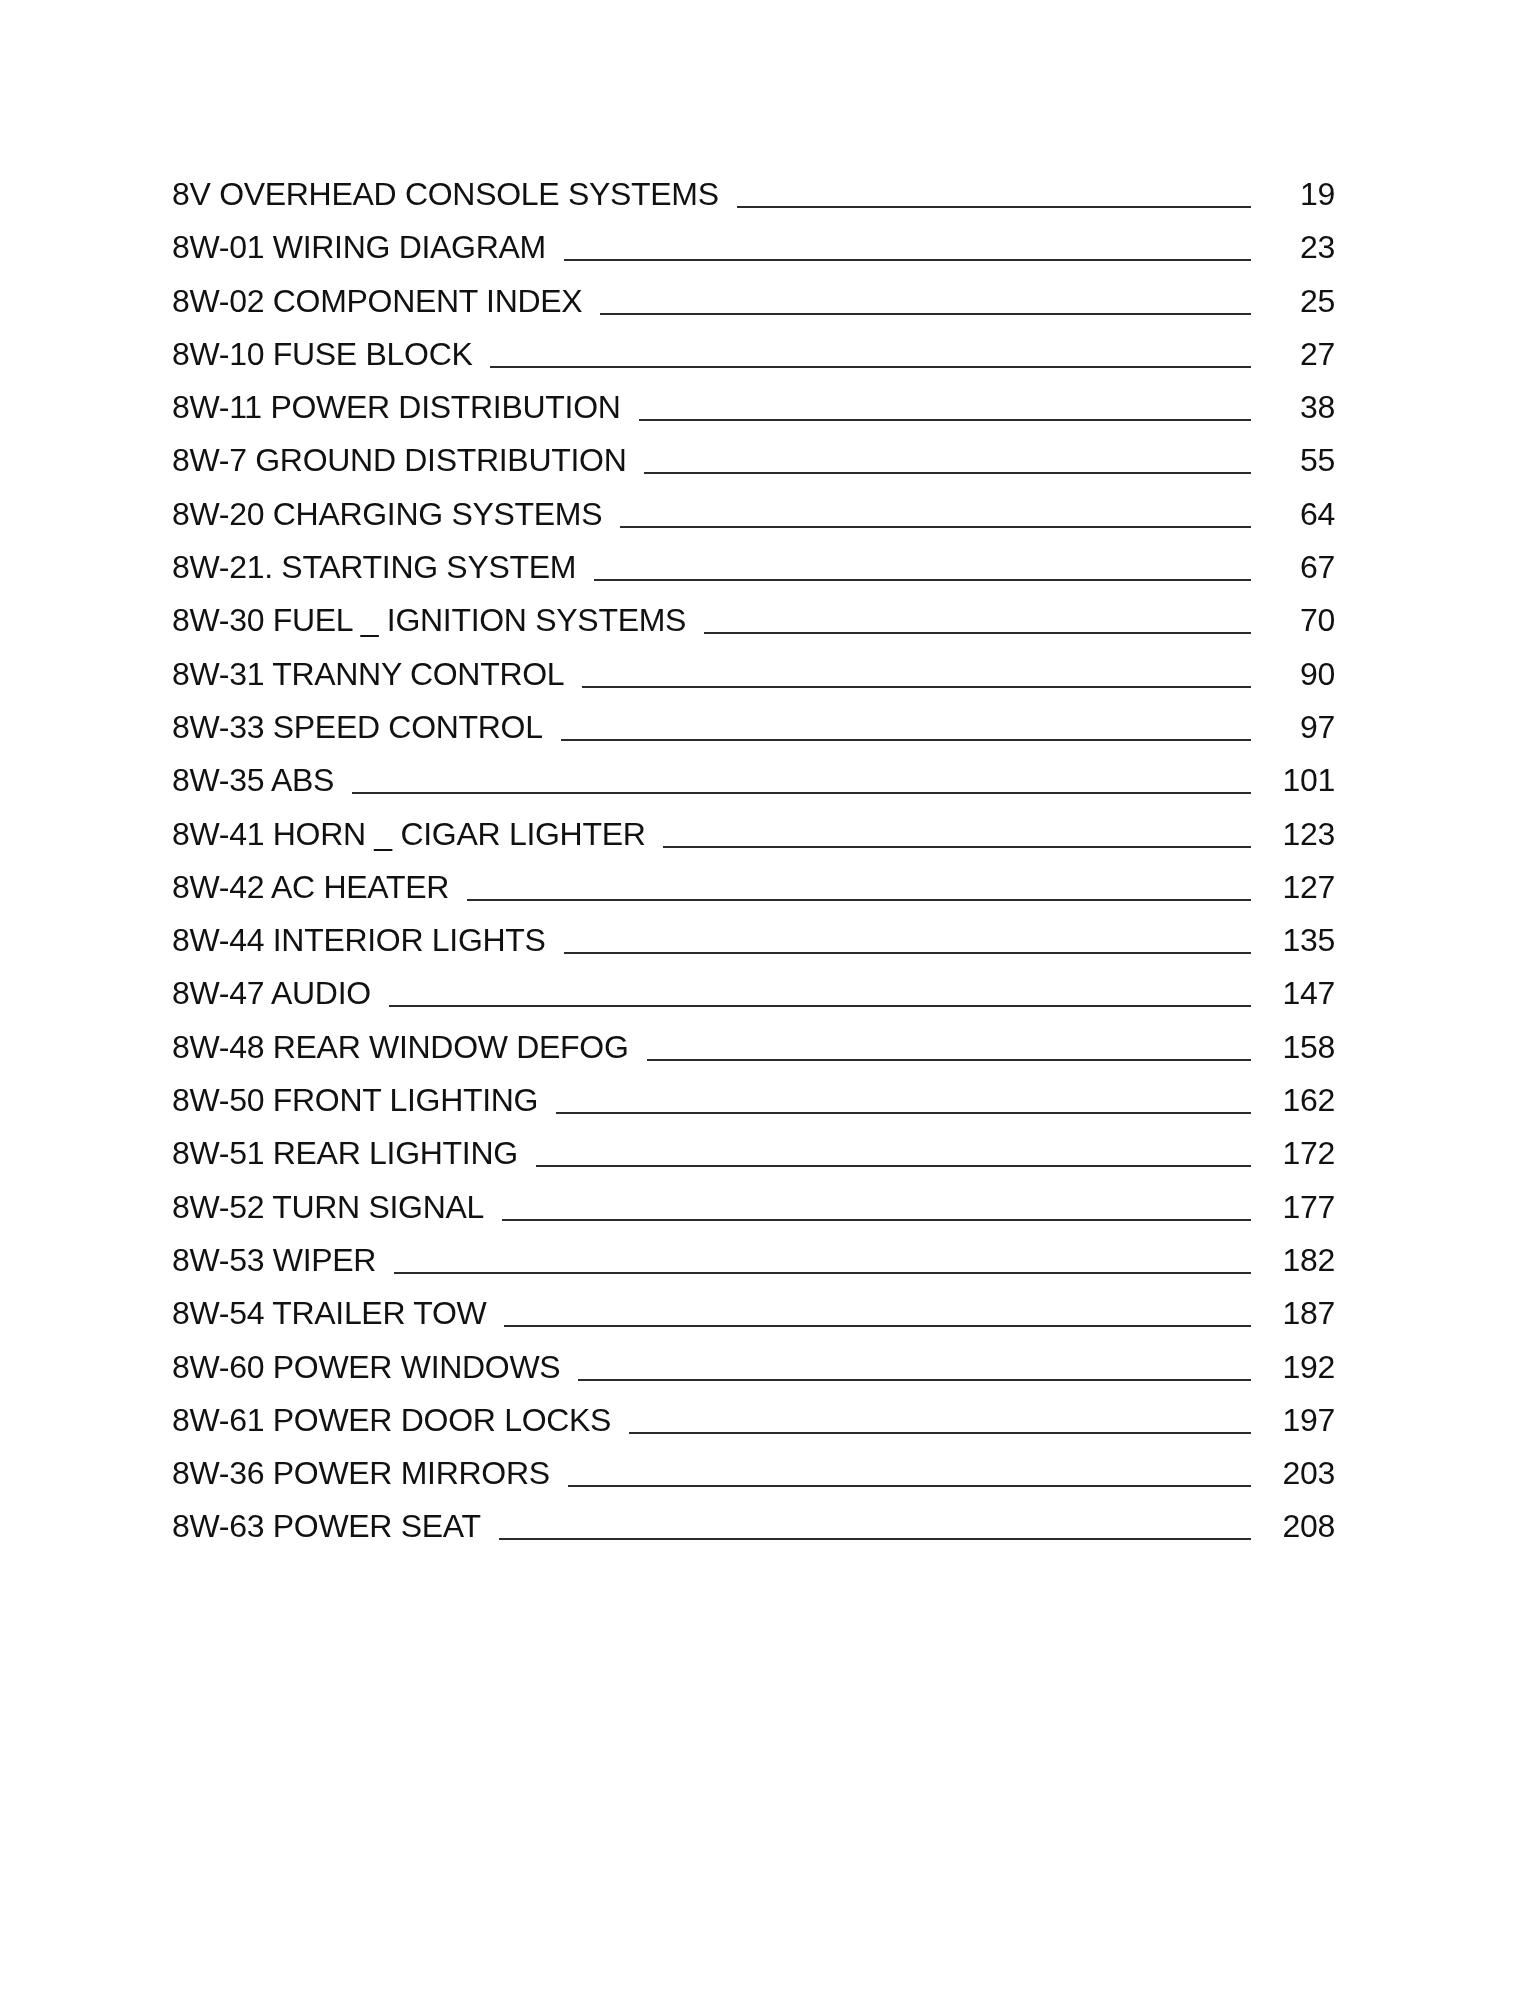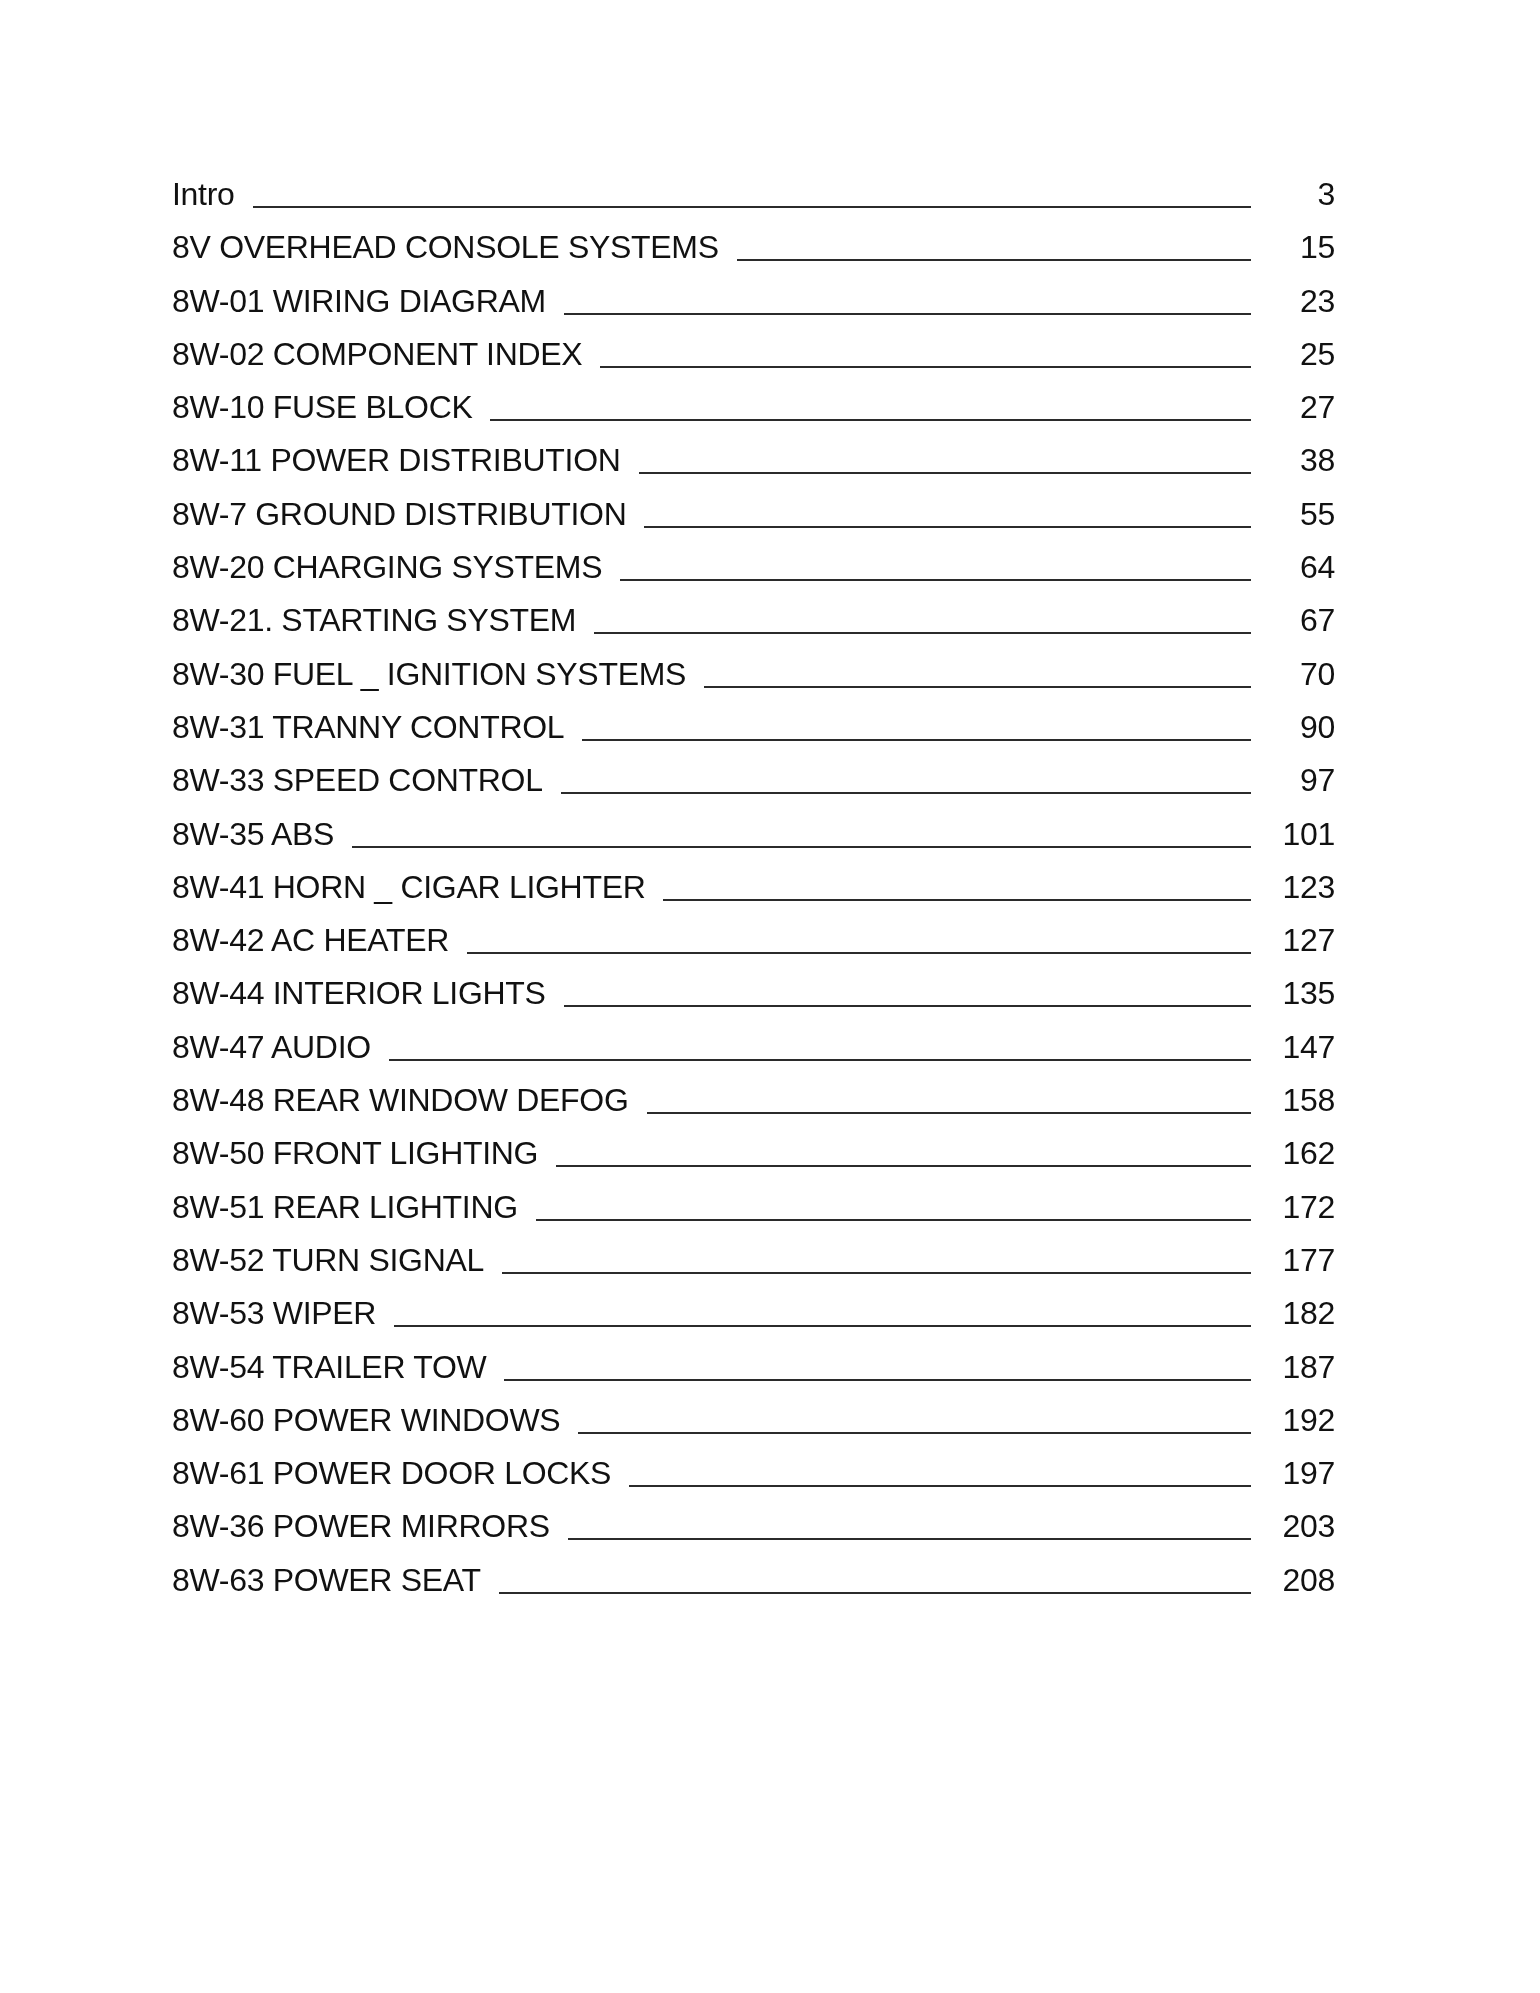--- a/index.html
+++ b/index.html
@@ -52,31 +52,26 @@
     flex: 0 0 64px;
     width: 64px;
     text-align: right;
   }
 </style>
 </head>
 <body style="background: rgb(255, 255, 255); color: rgb(17, 17, 17);">
 
 <div class="page">
   <div class="toc" id="toc">
-  <div class="row">
-    <span class="label">Intro</span>
-    <span class="leader" style="border-bottom-color: rgb(43, 43, 43);"></span>
-    <span class="num">3</span>
-  </div>
 
 
   <div class="row">
     <span class="label">8V OVERHEAD CONSOLE SYSTEMS</span>
     <span class="leader" style="border-bottom-color: rgb(43, 43, 43);"></span>
-    <span class="num">15</span>
+    <span class="num">19</span>
   </div>
 
   <div class="row">
     <span class="label">8W-01 WIRING DIAGRAM</span>
     <span class="leader" style="border-bottom-color: rgb(43, 43, 43);"></span>
     <span class="num">23</span>
   </div>
 
   <div class="row">
     <span class="label">8W-02 COMPONENT INDEX</span>

